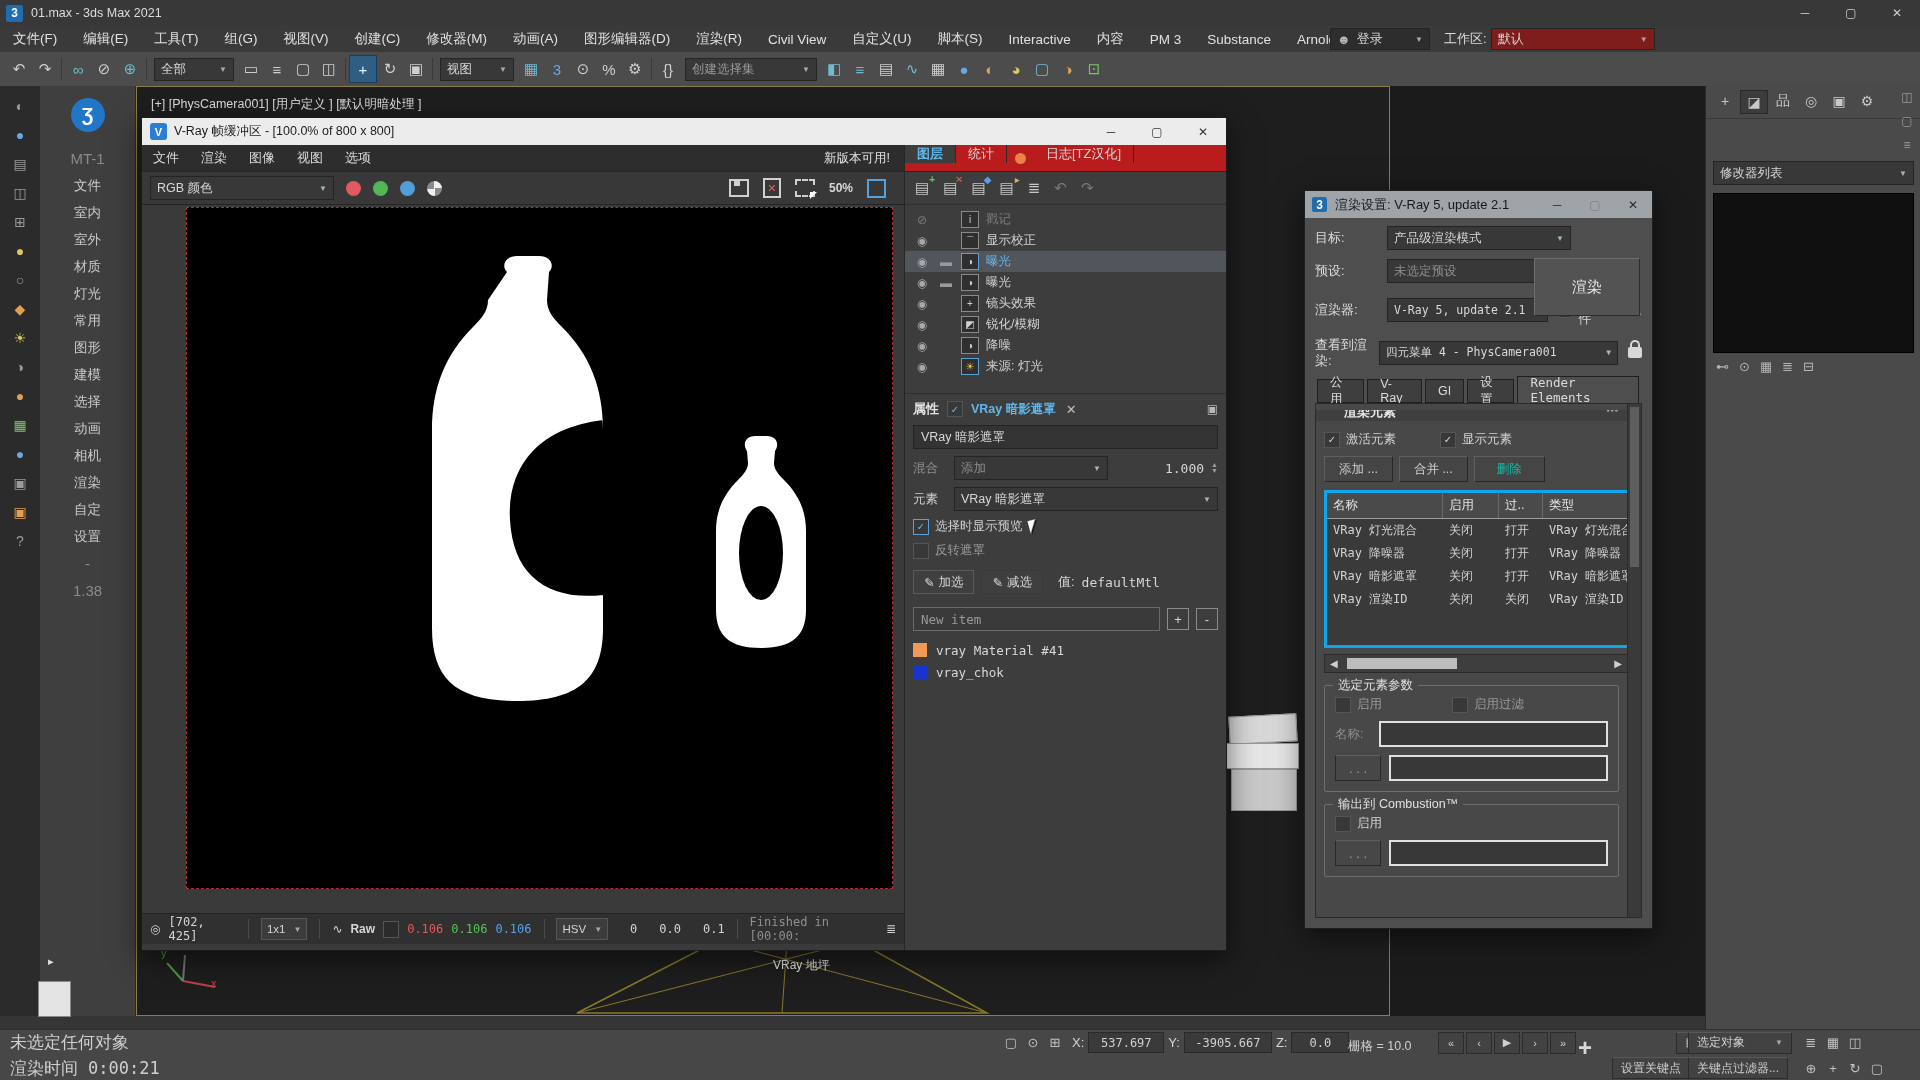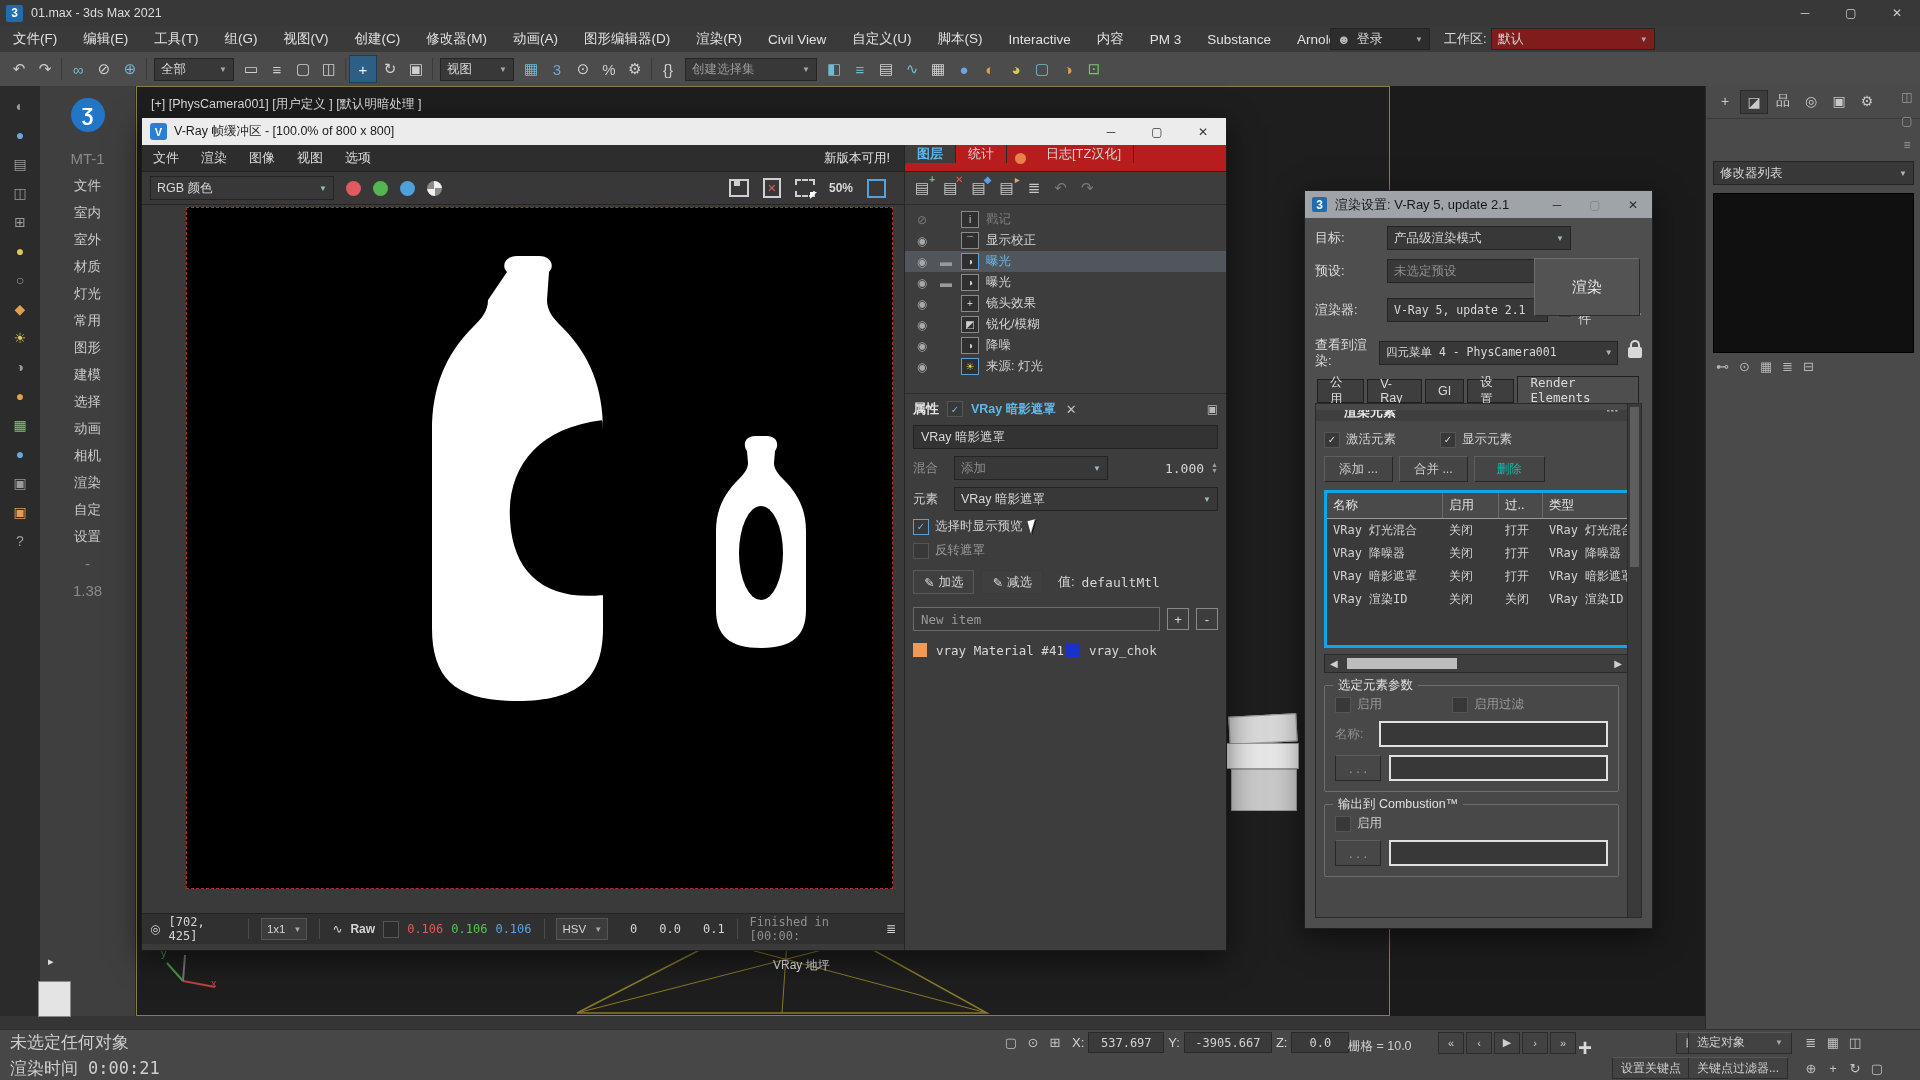--- a/index.html
+++ b/index.html
@@ -599,21 +599,21 @@
               <span>减选</span>
             </span>
             <span style="margin-left:8px">值:</span>
             <span class="mono">defaultMtl</span>
           </div>
           <div class="prow" style="margin-top:6px">
             <span class="newitem">New item</span>
             <span class="pm">+</span>
             <span class="pm">-</span>
           </div>
-          <div style="display:flex;gap:2px;margin-top:2px">
+          <div style="display:flex;flex-direction:column;gap:2px;margin-top:2px">
 
               <div class="matitem">
                 <span class="matsw" style="background: rgb(240, 154, 85);"></span>
                 <span>vray Material #41</span>
               </div>
 
               <div class="matitem">
                 <span class="matsw" style="background: rgb(23, 51, 204);"></span>
                 <span>vray_chok</span>
               </div>

